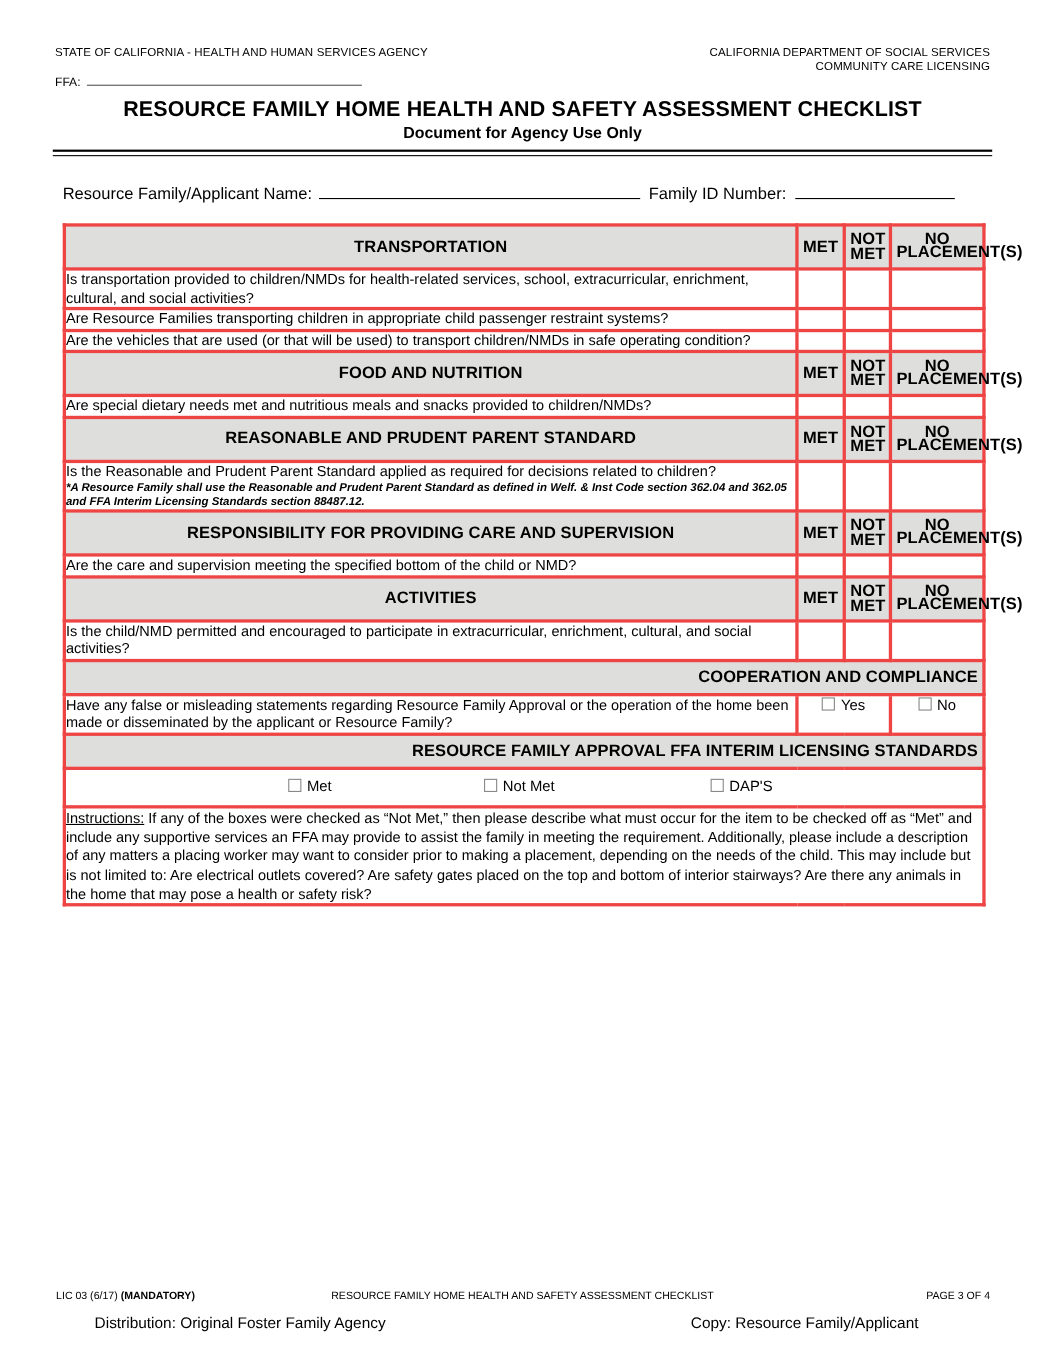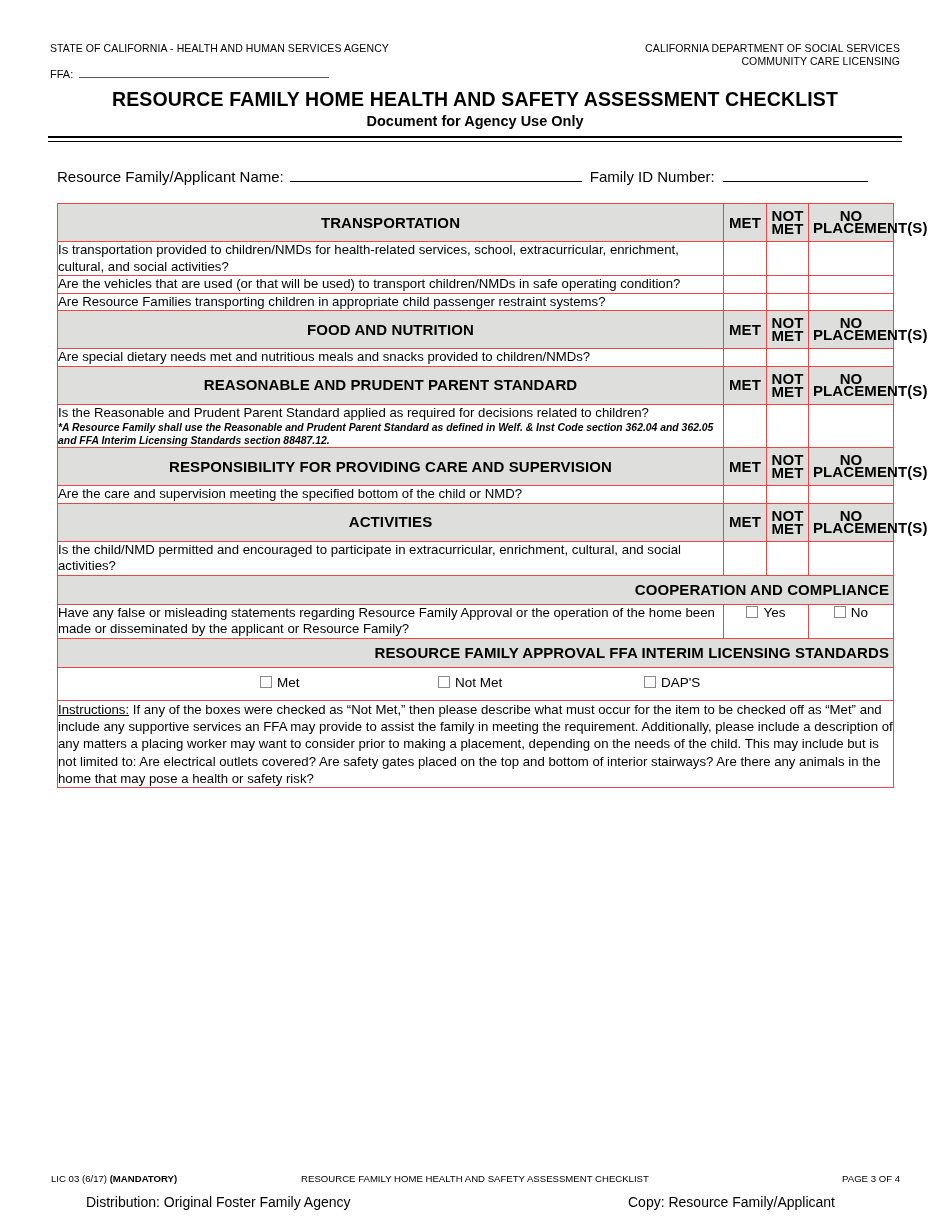--- a/index.html
+++ b/index.html
@@ -123,21 +123,21 @@
   
   .tbl {
     position: absolute;
     left: 57px;
     top: 203px;
     width: 836px;
     border-collapse: collapse;
     table-layout: fixed;
   }
   .tbl td {
-    border: 1px solid #ef4444;
+    border: 3px solid #ef4444;
     padding: 0;
     vertical-align: top;
     margin-left: 28px;
   }
   .sec-head td {
     background: #dededd;
     text-align: center;
     font-weight: bold;
     font-size: 15px;
     padding: 5px 4px 6px 4px;
@@ -328,27 +328,27 @@
           <span>PLACEMENT(S)</span>
         </td>
       </tr>
       <tr>
         <td class="q-cell">Is transportation provided to children/NMDs for health-related services, school, extracurricular, enrichment, cultural, and social activities?</td>
         <td class="box-cell"></td>
         <td class="box-cell"></td>
         <td class="box-cell"></td>
       </tr>
       <tr>
+        <td class="q-cell">Are Resource Families transporting children in appropriate child passenger restraint systems?</td>
+        <td class="box-cell"></td>
+        <td class="box-cell"></td>
+        <td class="box-cell"></td>
+      </tr>
+      <tr>
         <td class="q-cell">Are the vehicles that are used (or that will be used) to transport children/NMDs in safe operating condition?</td>
-        <td class="box-cell"></td>
-        <td class="box-cell"></td>
-        <td class="box-cell"></td>
-      </tr>
-      <tr>
-        <td class="q-cell">Are Resource Families transporting children in appropriate child passenger restraint systems?</td>
         <td class="box-cell"></td>
         <td class="box-cell"></td>
         <td class="box-cell"></td>
       </tr>
 
       <tr class="sec-head">
         <td>FOOD AND NUTRITION</td>
         <td class="col-met">MET</td>
         <td class="col-notmet">
           <span>NOT</span><br>

